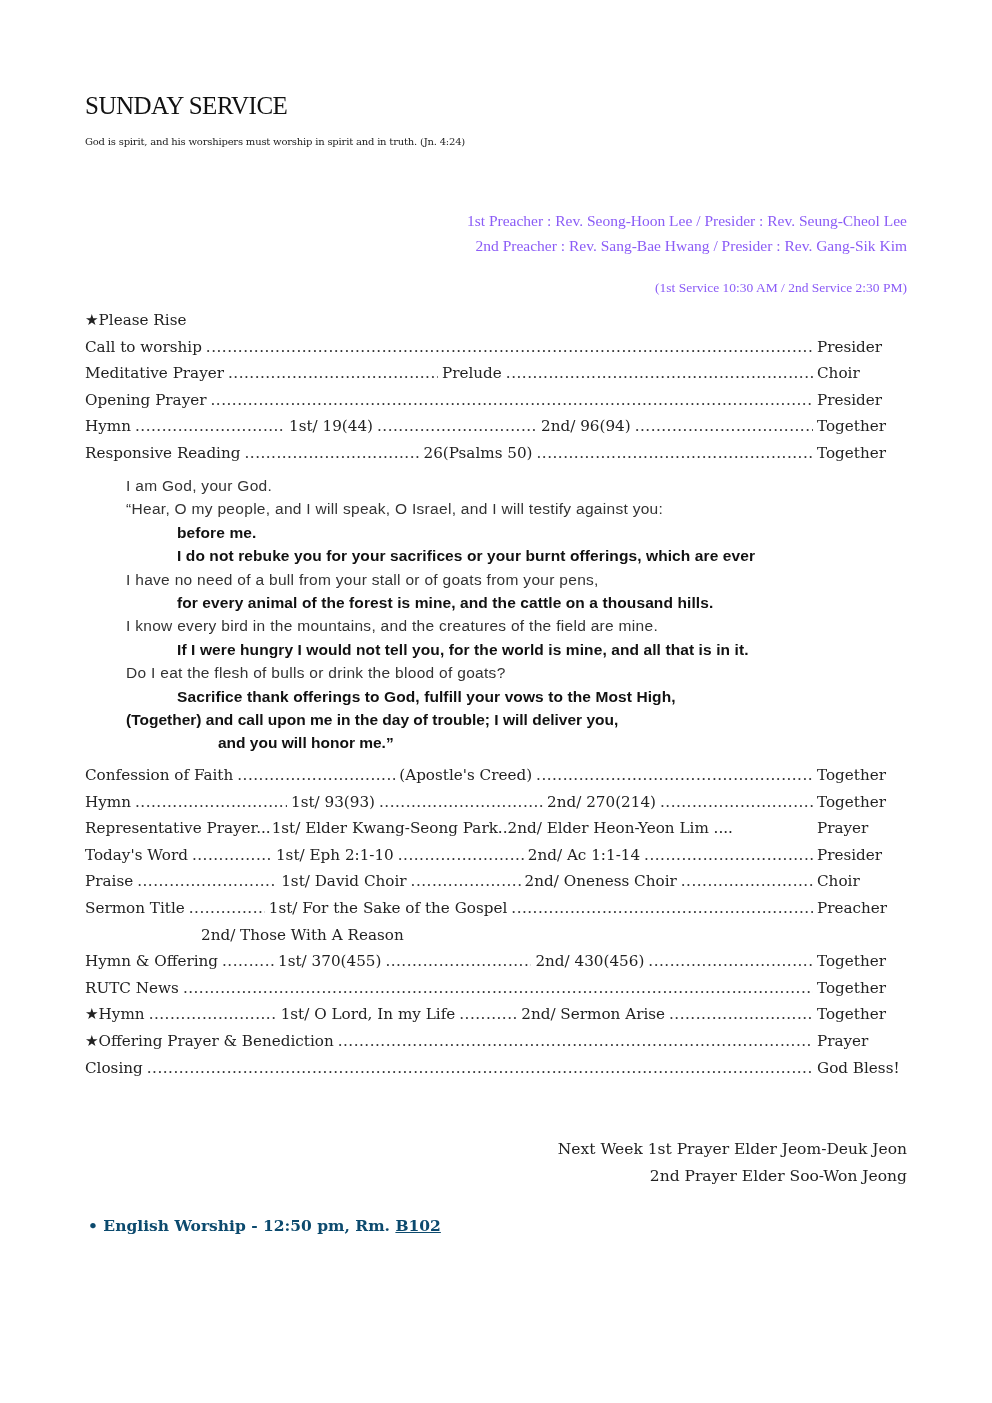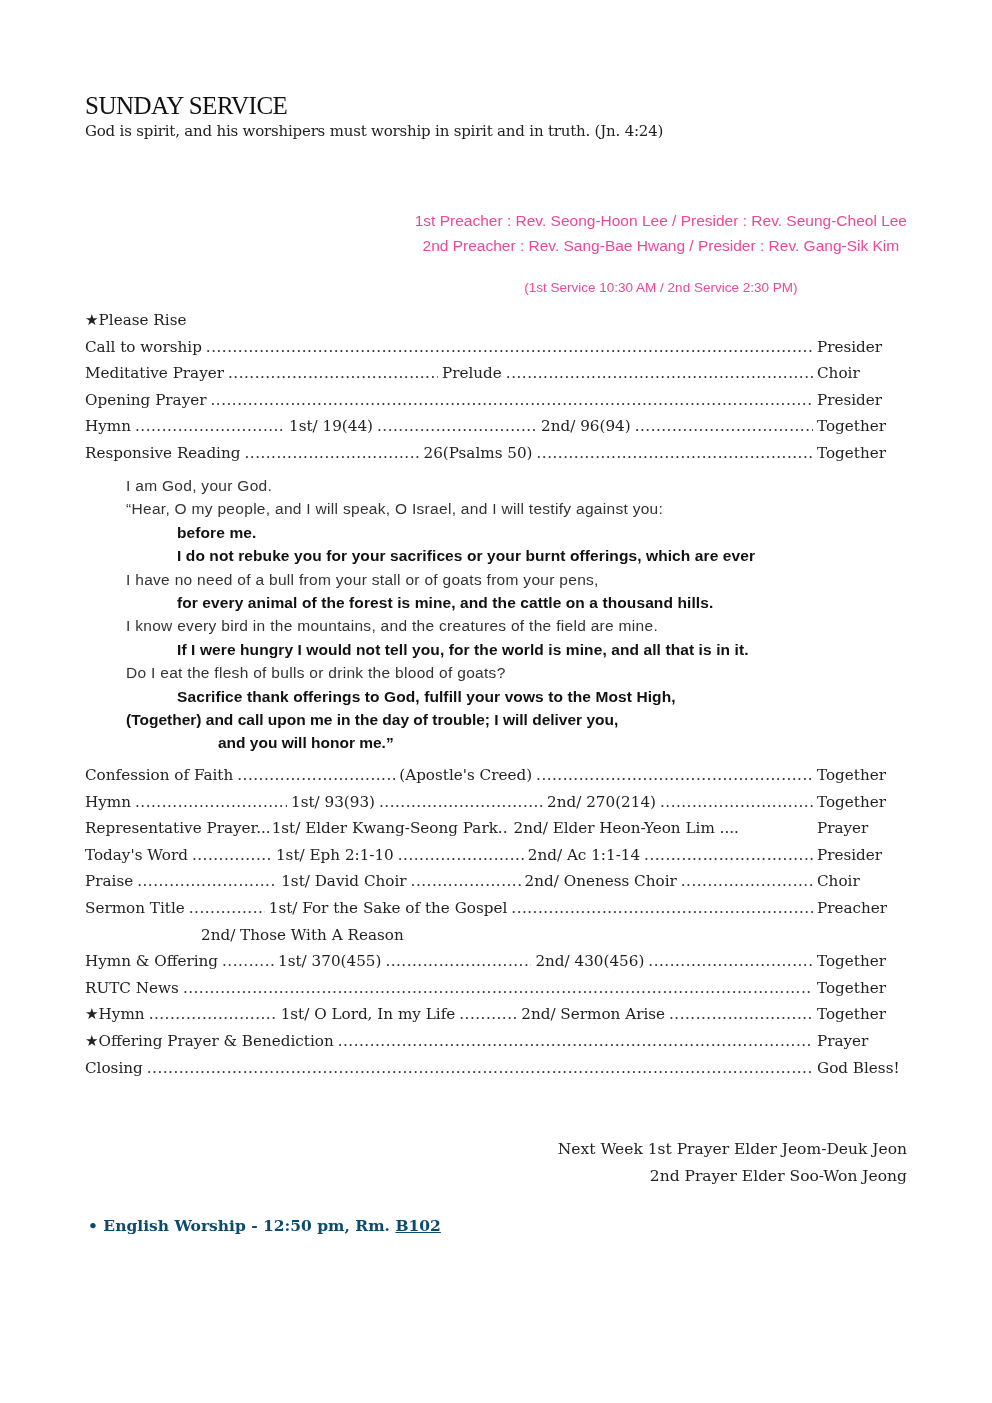--- a/index.html
+++ b/index.html
@@ -1,21 +1,21 @@
 <!DOCTYPE html>
 <html><head>
 <meta charset="utf-8">
 <style>
   html, body { margin: 0; padding: 0; background: #ffffff; }
   body { width: 992px; height: 1403px; position: relative; overflow: hidden; color: #1a1a1a; }
 
   .title { position: absolute; left: 85px; top: 92px; font-family: "Liberation Serif", serif; font-size: 25px; letter-spacing: -0.5px; color: #111; }
-  .subtitle { position: absolute; left: 85px; top: 122px; font-family: "DejaVu Serif", serif; font-size: 15px; letter-spacing: -0.2px; color: #222; }
-
-  .preachers { position: absolute; right: 85px; top: 208px; text-align: center; font-family: Liberation Sans, sans-serif; font-size: 15.5px; color: #ec4899; line-height: 25px; }
+  .subtitle { position: absolute; left: 85px; top: 136px; font-family: "DejaVu Serif", serif; font-size: 10px; letter-spacing: -0.2px; color: #222; }
+
+  .preachers { position: absolute; right: 85px; top: 208px; text-align: right; font-family: Liberation Serif, serif; font-size: 15.5px; color: #8b5cf6; line-height: 25px; }
   .preachers .time { font-size: 13.5px; margin-top: 17px; }
 
   .order { position: absolute; left: 85px; top: 307px; width: 820px; font-family: "DejaVu Serif", serif; font-size: 15.2px; color: #222; }
   .row { height: 26.6px; line-height: 26.6px; display: flex; align-items: center; white-space: nowrap; }
   .row .seg { flex: 0 0 auto; }
   .row .dots { flex: 1 1 auto; overflow: hidden; white-space: nowrap; margin: 0 4px; color: #333; letter-spacing: 0.5px; }
   .row .dots::before { content: "...................................................................................................................................................................................................................................................."; }
   .row .role { flex: 0 0 auto; width: 88px; text-align: left; }
 
   .reading { position: absolute; left: 126px; top: 474px; width: 720px; font-family: "Liberation Sans", sans-serif; font-size: 15.5px; line-height: 23.4px; }
@@ -114,21 +114,21 @@
     <span class="seg">1st/ 93(93)</span>
     <span class="dots" style="flex:0 0 164px"></span>
     <span class="seg">2nd/ 270(214)</span>
     <span class="dots"></span>
     <span class="role">Together</span>
   </div>
 
   <div class="row">
     <span class="seg">Representative Prayer...</span>
     <span class="seg" style="margin-left:1px">1st/ Elder Kwang-Seong Park..</span>
-    <span class="seg" style="margin-left:6px">2nd/ Elder Heon-Yeon Lim ....</span>
+    <span class="seg" style="margin-left:0">2nd/ Elder Heon-Yeon Lim ....</span>
     <span style="flex:1 1 auto"></span>
     <span class="role">Prayer</span>
   </div>
 
   <div class="row">
     <span class="seg">Today's Word</span>
     <span class="dots" style="flex:0 0 80px"></span>
     <span class="seg">1st/ Eph 2:1-10</span>
     <span class="dots" style="flex:0 0 126px"></span>
     <span class="seg">2nd/ Ac 1:1-14</span>

